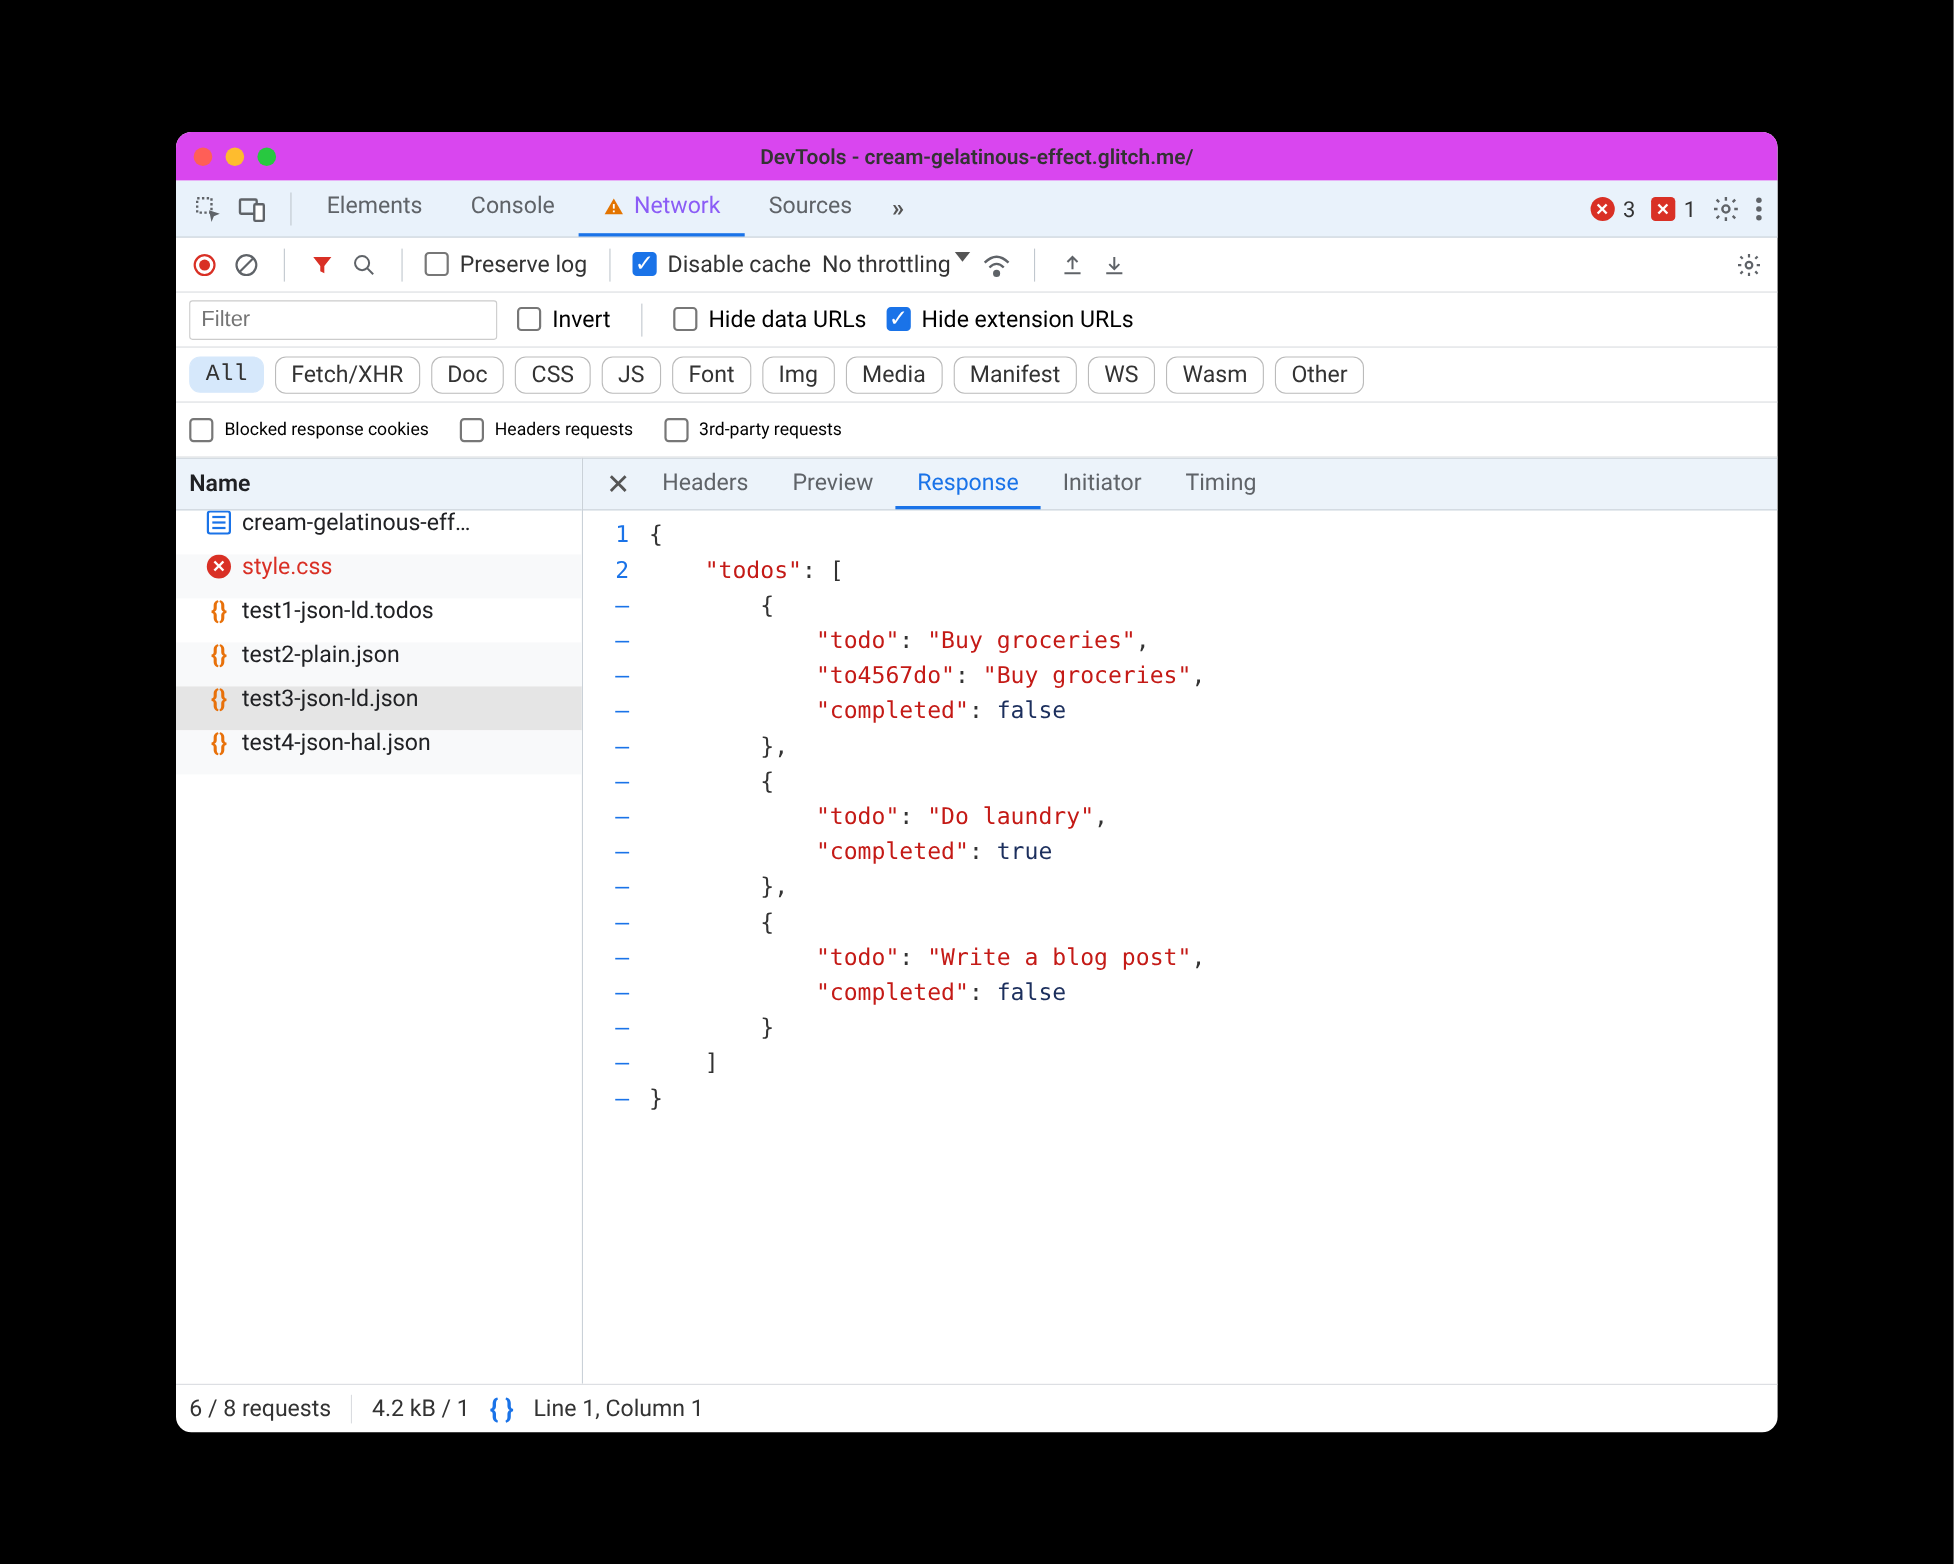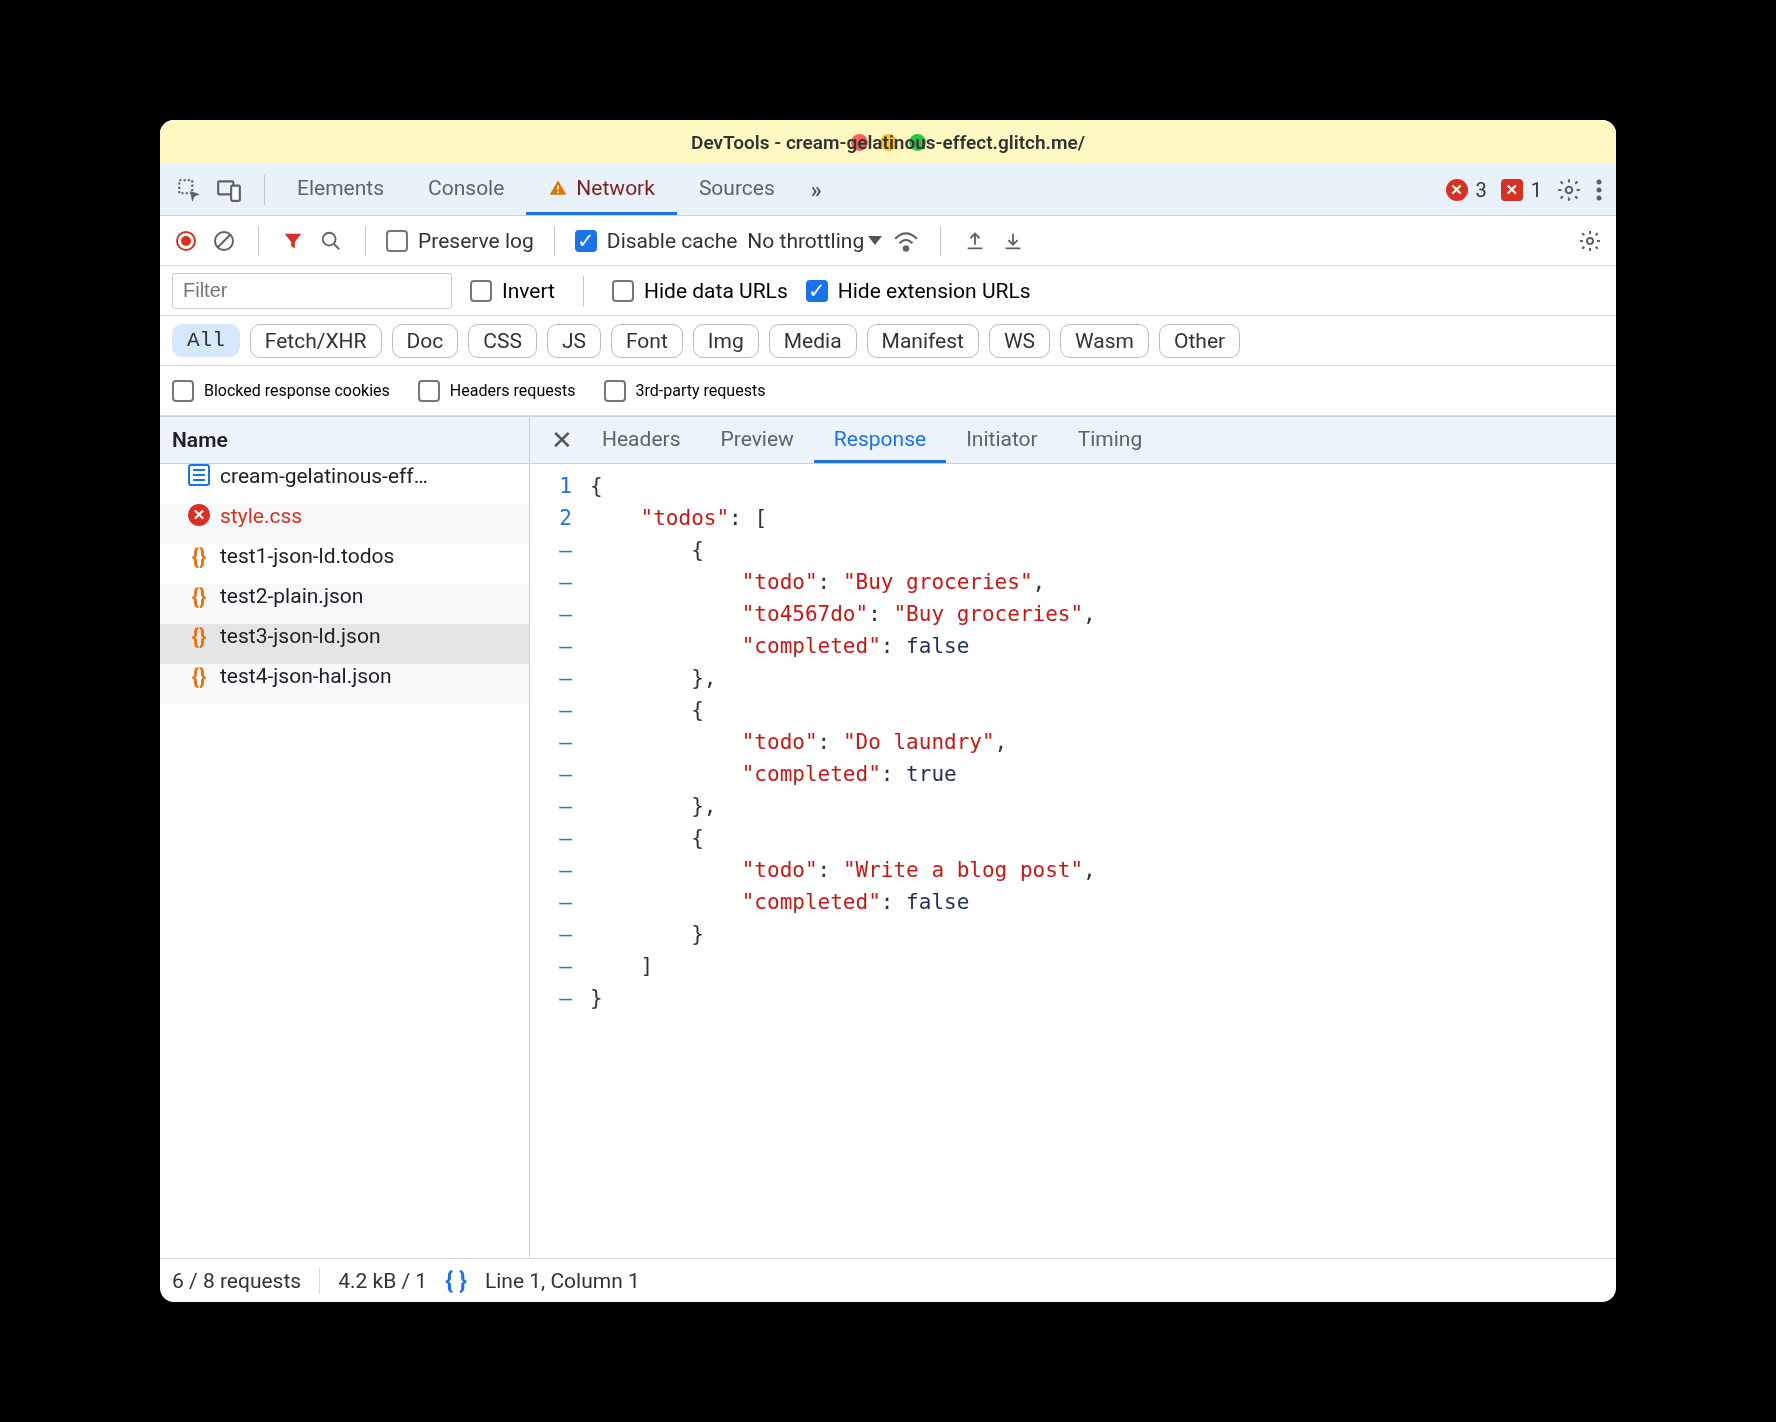--- a/index.html
+++ b/index.html
@@ -17,26 +17,25 @@
       height: 1182px;
       background: #fff;
       border-radius: 14px;
       overflow: hidden;
       box-shadow: 0 20px 60px rgba(0,0,0,0.4);
       display: flex;
       flex-direction: column;
     }
     .titlebar {
       height: 44px;
-      background: #fef9c3;
+      background: #d946ef;
       display: flex;
       align-items: center;
       padding: 0 16px;
       position: relative;
-      justify-content: center;
     }
     .traffic-lights { display: flex; gap: 12px; }
     .traffic-light { width: 17px; height: 17px; border-radius: 50%; }
     .tl-red { background: #ff5f57; }
     .tl-yellow { background: #febc2e; }
     .tl-green { background: #28c840; }
     .title { position: absolute; left: 0; right: 0; text-align: center; font-size: 19px; font-weight: 600; color: #333; pointer-events: none; }
 
     .tabs-row {
       height: 52px;
@@ -51,21 +50,21 @@
     .tab {
       padding: 0 22px;
       display: flex;
       align-items: center;
       font-size: 21px;
       color: #5f6368;
       cursor: pointer;
       gap: 8px;
       border-bottom: 3px solid transparent;
     }
-    .tab.active { color: #7f1d1d; border-bottom-color: #1a73e8; }
+    .tab.active { color: #8b5cf6; border-bottom-color: #1a73e8; }
     .tabs-right { margin-left: auto; display: flex; align-items: center; gap: 14px; padding-right: 14px; }
     .badge-round { display:inline-flex; align-items:center; justify-content:center; border-radius:50%; font-weight:bold; color:#fff; }
     .count-text { font-size: 20px; color:#333; margin-left:4px; }
     .badge-err { width:22px; height:22px; background:#d93025; font-size:15px;}
     .badge-sq { width:22px; height:22px; background:#d93025; border-radius:4px; font-size:15px;}
 
     .toolbar {
       height: 50px;
       display: flex;
       align-items: center;
@@ -74,21 +73,21 @@
       gap: 10px;
       font-size: 21px;
       color: #333;
     }
     .toolbar .ico { display:flex; align-items:center; justify-content:center; width:28px; height:28px; }
     .checkbox {
       width: 22px; height: 22px; border: 2px solid #777; border-radius: 4px;
       display:inline-flex; align-items:center; justify-content:center; flex-shrink:0;
     }
     .checkbox.checked { background:#1a73e8; border-color:#1a73e8; color:#fff; }
-    .cb-wrap { display:flex; align-items:center; gap:10px; }
+    .cb-wrap { display:flex; gap:10px; }
     .dropdown-caret { border-left:7px solid transparent; border-right:7px solid transparent; border-top:9px solid #555; width:0; height:0; }
 
     .filter-row {
       min-height: 50px;
       display: flex;
       align-items: center;
       padding: 6px 12px;
       gap: 18px;
       flex-wrap: wrap;
       border-bottom: 1px solid #dadce0;

